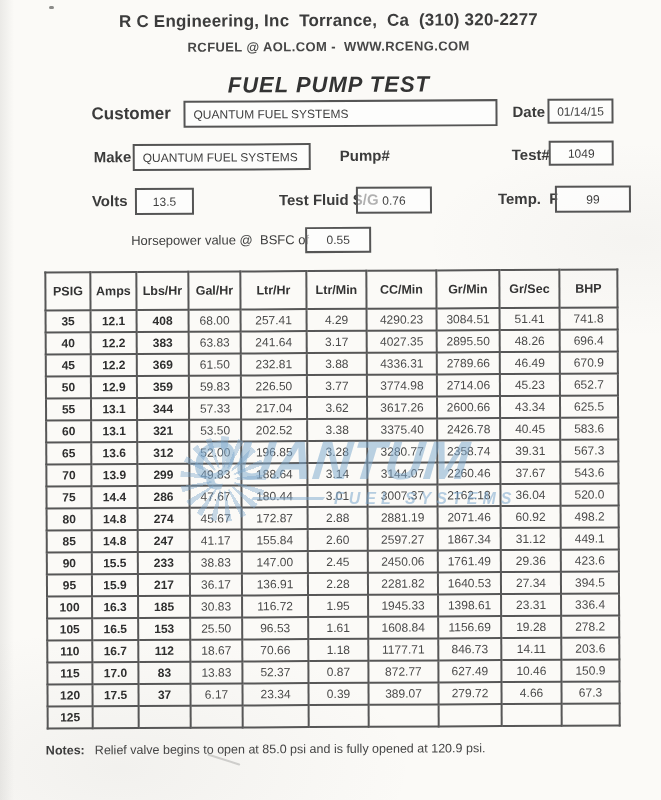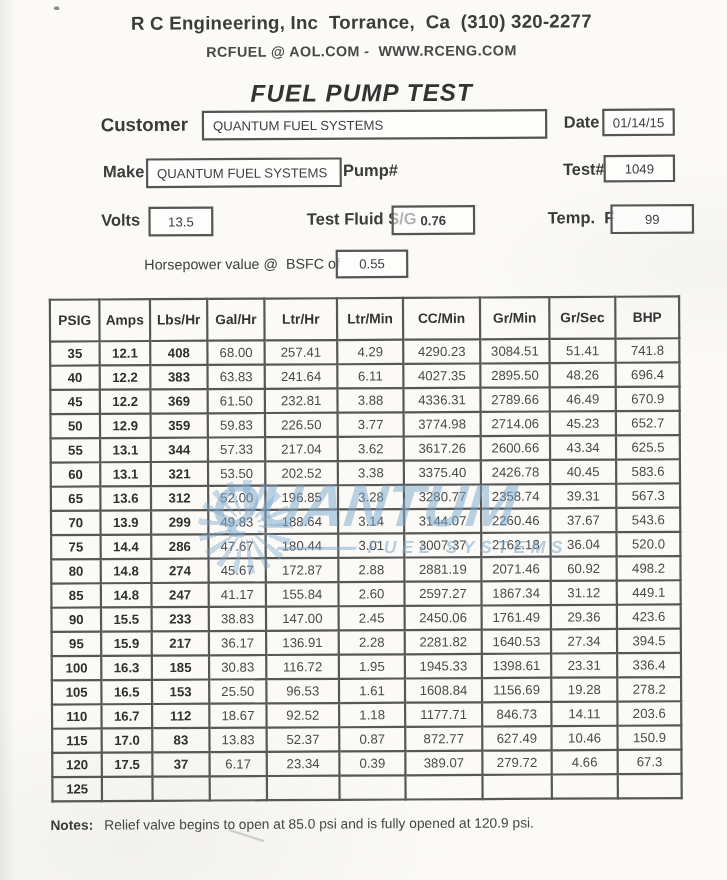--- a/index.html
+++ b/index.html
@@ -81,28 +81,28 @@
     <div class="contact-line">RCFUEL @ AOL.COM -  WWW.RCENG.COM</div>
     <div class="doc-title">FUEL PUMP TEST</div>
 
     <div class="lbl lbl-lg" style="left:93px;top:103px;">Customer</div>
     <div class="box left" style="left:185px;top:100px;width:302px;height:23px;">QUANTUM FUEL SYSTEMS</div>
     <div class="lbl lbl-md" style="left:514px;top:104px;">Date</div>
     <div class="box center" style="left:549px;top:100px;width:62px;height:21px;">01/14/15</div>
 
     <div class="lbl lbl-md" style="left:95px;top:147px;">Make</div>
     <div class="box left" style="left:134px;top:143px;width:166px;height:23px;">QUANTUM FUEL SYSTEMS</div>
-    <div class="lbl lbl-md" style="left:313px;top:147px;">Pump#</div>
+    <div class="lbl lbl-md" style="left:313px;top:147px;padding-left:28px;">Pump#</div>
     <div class="lbl lbl-md" style="left:513px;top:147px;">Test#</div>
     <div class="box center" style="left:550px;top:142px;width:61px;height:21px;">1049</div>
 
     <div class="lbl lbl-md" style="left:93px;top:191px;">Volts</div>
     <div class="box center" style="left:136px;top:187px;width:55px;height:23px;">13.5</div>
     <div class="lbl lbl-md" style="left:252px;top:191px;margin-left:28px;">Test Fluid S/G</div>
-    <div class="box center" style="left:357px;top:187px;width:72px;height:23px;font-weight:bold;">0.76</div>
+    <div class="box center" style="left:357px;top:187px;width:72px;height:23px;">0.76</div>
     <div class="lbl lbl-md" style="left:499px;top:191px;">Temp.  F</div>
     <div class="box center" style="left:556px;top:187px;width:72px;height:23px;">99</div>
 
     <div class="plain" style="left:92px;top:232px;margin-left:40px;">Horsepower value @  BSFC of</div>
     <div class="box center" style="left:306px;top:227px;width:62px;height:22px;">0.55</div>
 
     <div class="tbl-wrap">
       <table>
         <colgroup>
           <col style="width:45px">
@@ -142,21 +142,21 @@
               <td>3084.51</td>
               <td>51.41</td>
               <td>741.8</td>
             </tr>
             <tr>
               <td class="b">40</td>
               <td class="b">12.2</td>
               <td class="b">383</td>
               <td>63.83</td>
               <td>241.64</td>
-              <td>6.11</td>
+              <td>3.17</td>
               <td>4027.35</td>
               <td>2895.50</td>
               <td>48.26</td>
               <td>696.4</td>
             </tr>
             <tr>
               <td class="b">45</td>
               <td class="b">12.2</td>
               <td class="b">369</td>
               <td>61.50</td>
@@ -309,21 +309,21 @@
               <td>1608.84</td>
               <td>1156.69</td>
               <td>19.28</td>
               <td>278.2</td>
             </tr>
             <tr>
               <td class="b">110</td>
               <td class="b">16.7</td>
               <td class="b">112</td>
               <td>18.67</td>
-              <td>92.52</td>
+              <td>70.66</td>
               <td>1.18</td>
               <td>1177.71</td>
               <td>846.73</td>
               <td>14.11</td>
               <td>203.6</td>
             </tr>
             <tr>
               <td class="b">115</td>
               <td class="b">17.0</td>
               <td class="b">83</td>

